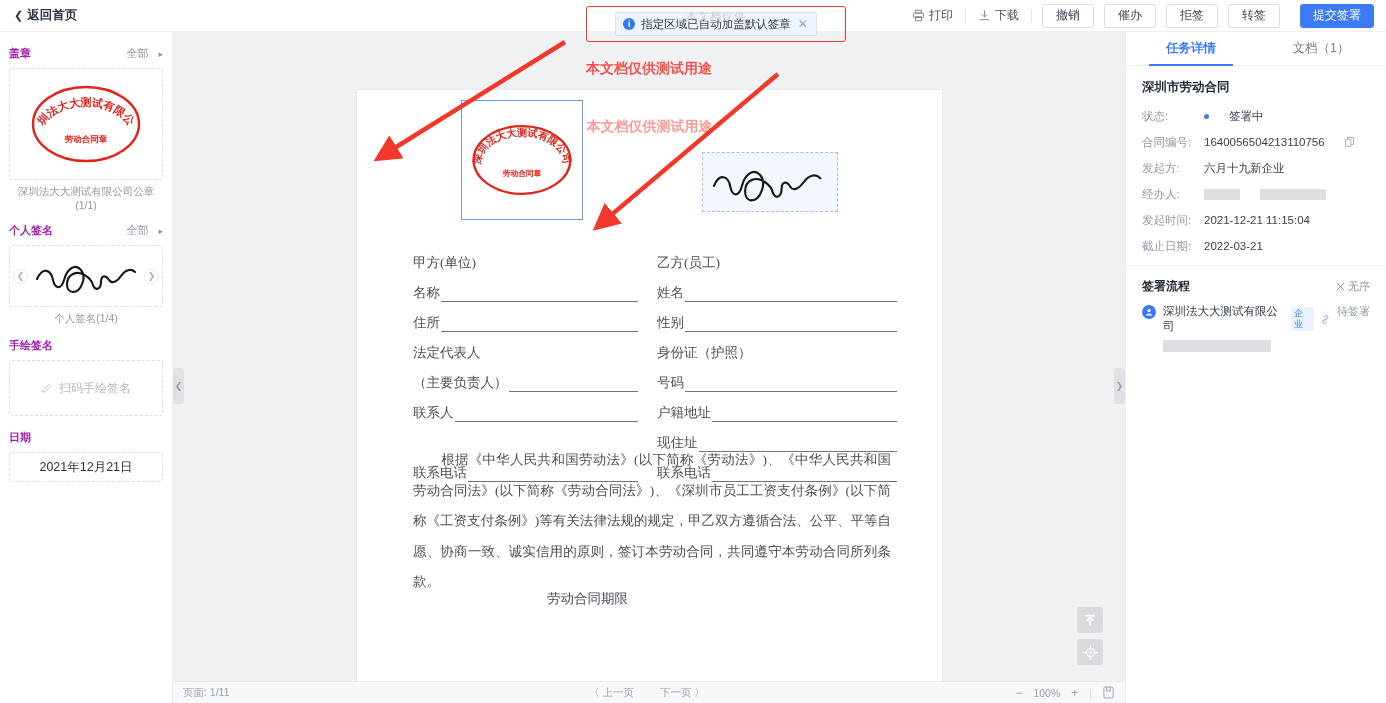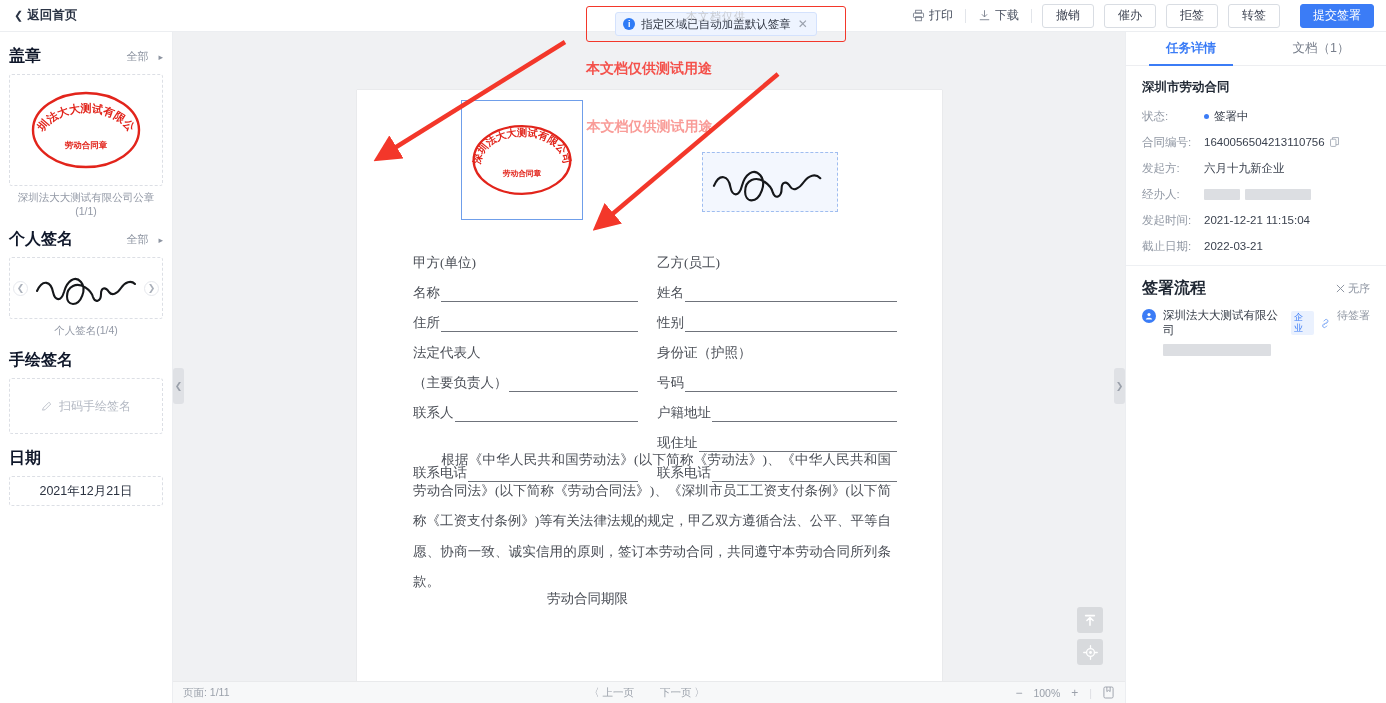--- a/index.html
+++ b/index.html
@@ -67,21 +67,21 @@
   
   .sidebar {
     position:absolute; top:32px; left:0; width:173px; height:671px;
     background:#fff; border-right:1px solid #eceef1; padding:10px 9px 0 9px;
     overflow:hidden;
   }
   .sb-head {
     display:flex; align-items:center; justify-content:space-between;
     margin-top:4px; margin-bottom:7px;
   }
-  .sb-title { font-size:16px; color:#0f172a; font-weight:700; }
+  .sb-title { font-size:11px; color:#a21caf; font-weight:700; }
   .sb-all { font-size:11px; color:#8d94a1; cursor:pointer; display:flex; align-items:center; gap:10px;}
   .sb-all .ar { font-size:9px; }
   .card {
     border:1px dashed #dcdfe5; border-radius:3px; background:#fff;
     position:relative; display:flex; align-items:center; justify-content:center;
   }
   .card.seal { height:112px; }
   .card.sign { height:62px; }
   .card.hand { height:56px; }
   .card.date { height:30px; font-size:12.5px; color:#2b3240; }
@@ -192,30 +192,30 @@
   }
   .tab.active { color:#3b7cf6; font-weight:700; }
   .tab.active:after {
     content:""; position:absolute; bottom:-1px; left:18%; width:64%;
     height:2px; background:#3b7cf6;
   }
   .rp-body { padding:13px 16px 0 16px; }
   .rp-title { font-size:12.5px; color:#1f2733; font-weight:700; margin-bottom:13px; }
   .krow { display:flex; align-items:center; font-size:11.5px; margin-bottom:12px; line-height:14px; }
   .kk { color:#9198a4; width:62px; flex:none; }
-  .kv { color:#3a414e; display:flex; align-items:center; gap:5px; }
+  .kv { color:#3a414e; display:flex; align-items:center; gap:20px; }
   .dot { width:5px; height:5px; border-radius:50%; background:#3b7cf6; display:inline-block; }
   .redact { display:inline-block; height:11px; background:#dcdee2; border-radius:1px; }
   .copy-ic { color:#9aa1ad; font-size:10px; cursor:pointer; }
   .rp-sep { height:1px; background:#eef0f3; margin:5px 0 0 0; }
   .flow-head {
     display:flex; align-items:center; justify-content:space-between;
     padding:12px 16px 9px 16px;
   }
-  .flow-title { font-size:16px; color:#1f2733; font-weight:700; }
+  .flow-title { font-size:12px; color:#1f2733; font-weight:700; }
   .flow-order { font-size:11px; color:#8d94a1; display:flex; align-items:center; gap:3px; cursor:pointer; }
   .flow-item { display:flex; align-items:flex-start; padding:0 16px; }
   .av {
     width:14px; height:14px; border-radius:50%; background:#3b7cf6; flex:none;
     margin-top:1px; display:flex; align-items:center; justify-content:center;
   }
   .fi-main { margin-left:7px; flex:1; }
   .fi-line1 { display:flex; align-items:center; gap:6px; }
   .fi-name { font-size:11.5px; color:#333a46; }
   .badge {

